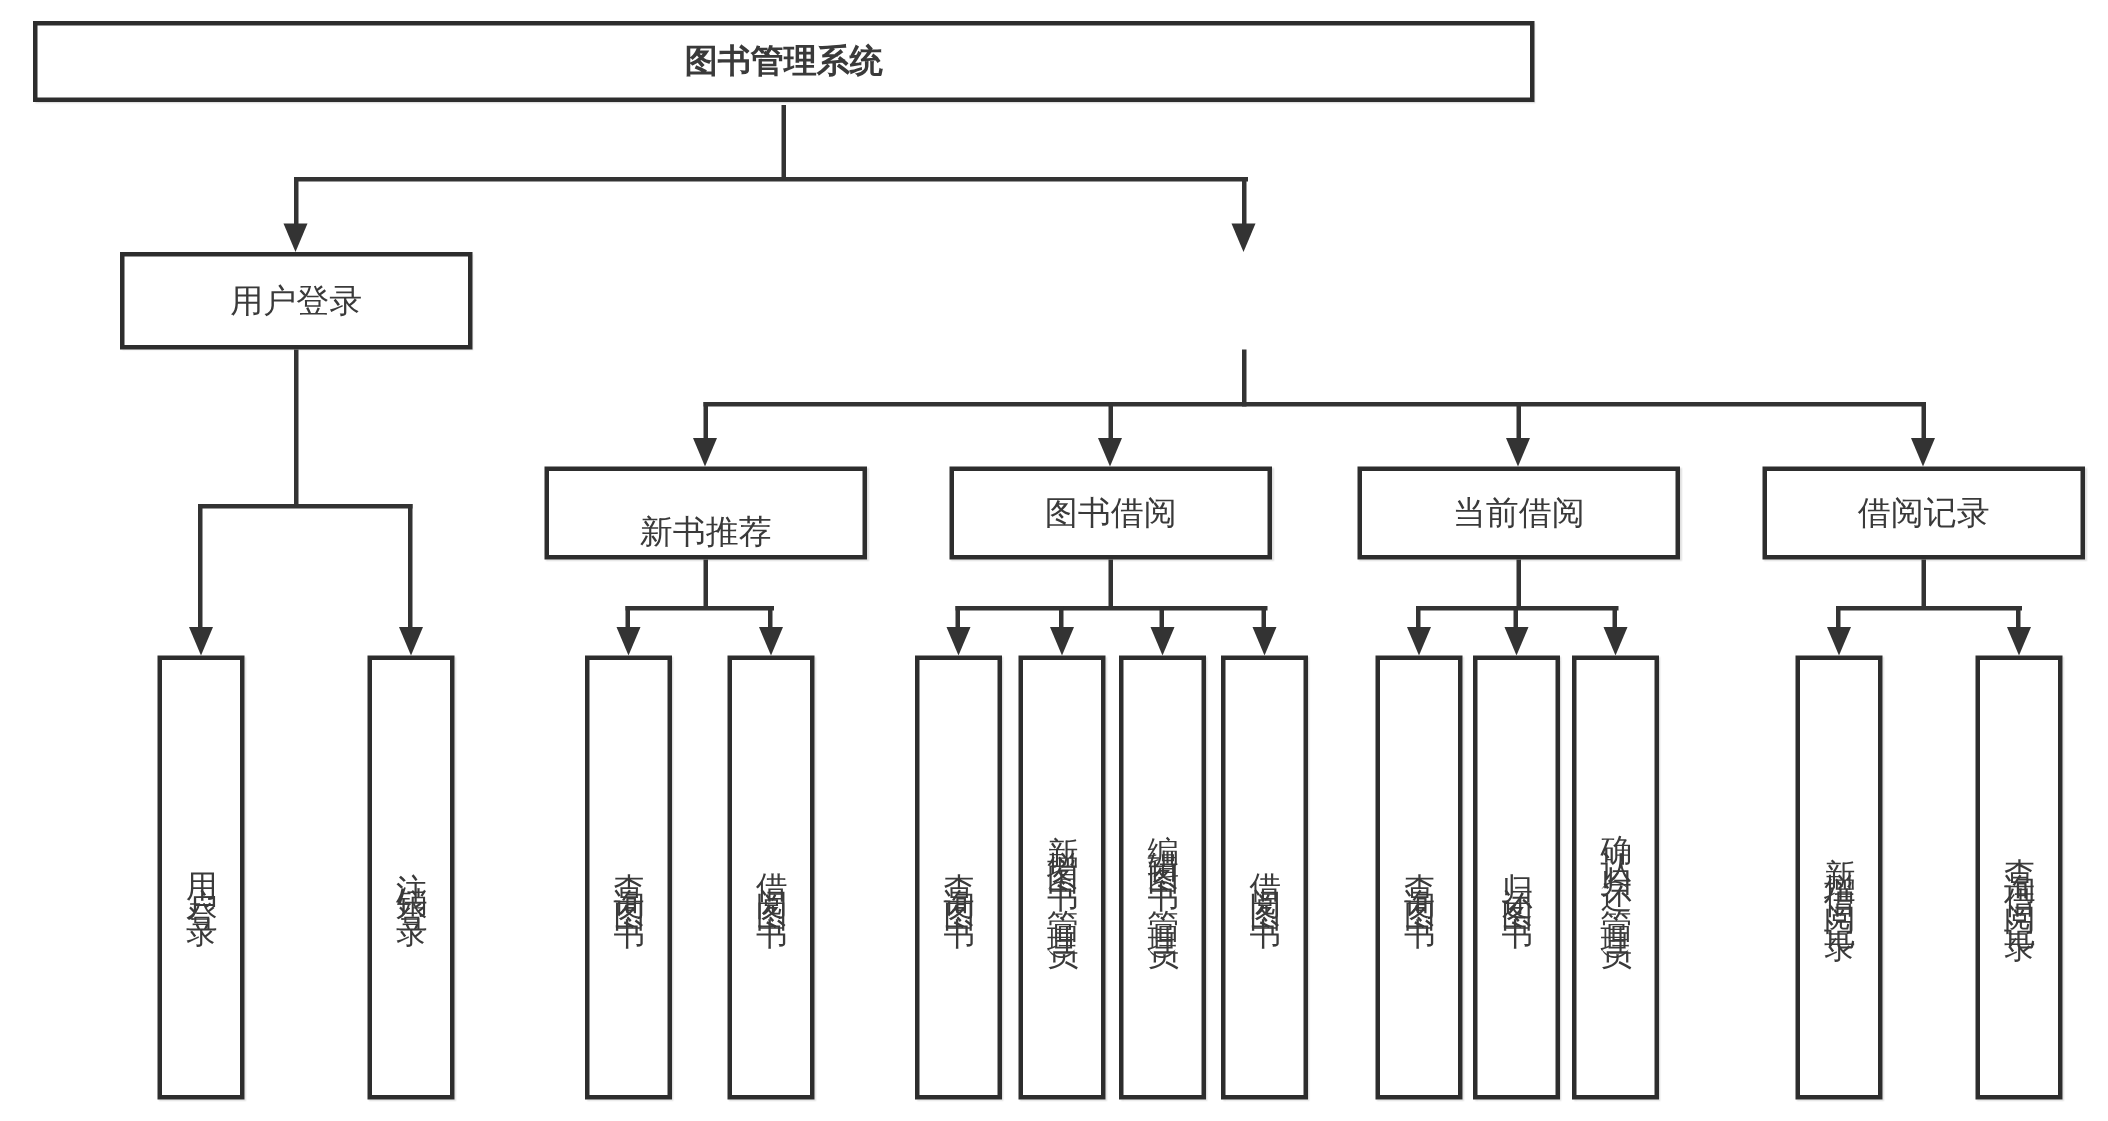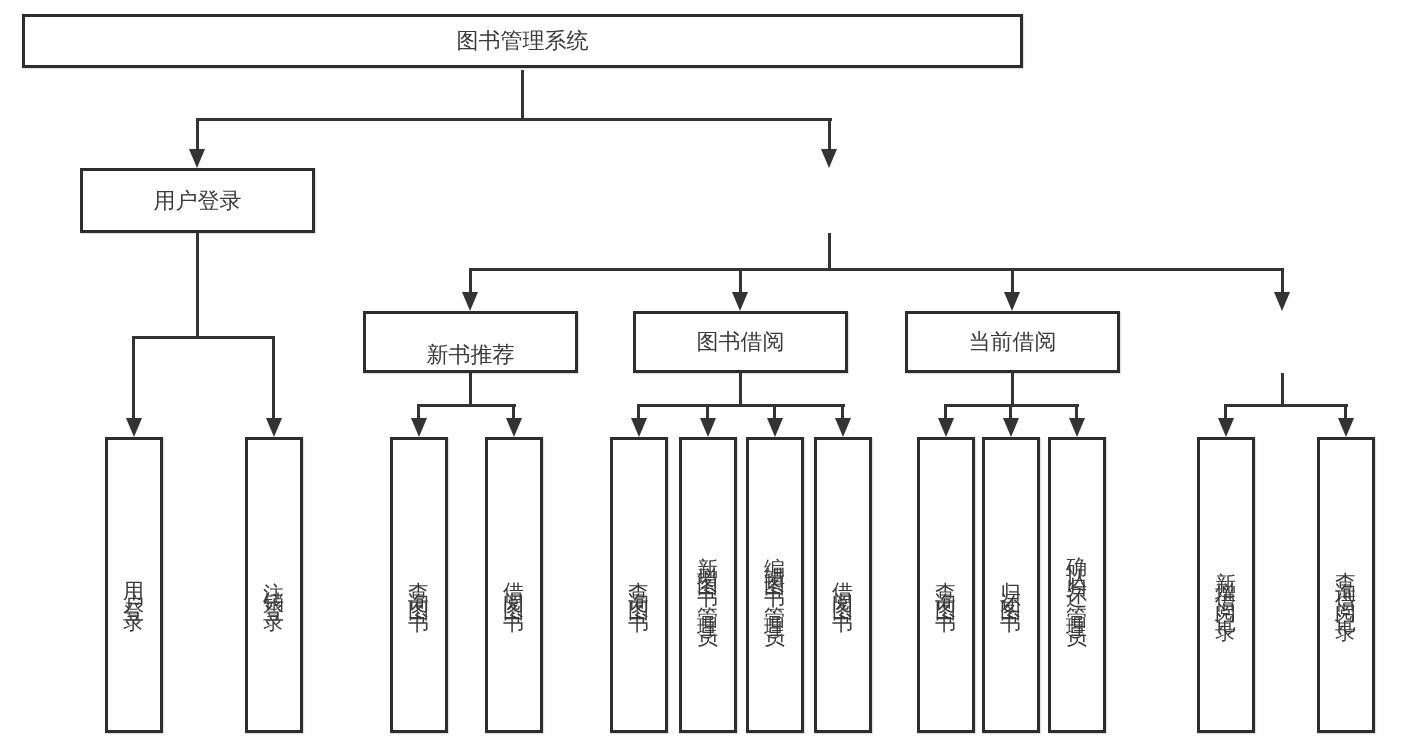--- a/index.html
+++ b/index.html
@@ -69,41 +69,44 @@
     color:var(--watermark);
     white-space:nowrap;
     z-index:5;
   }
 </style>
 </head>
 <body>
 
 <div class="canvas">
 
-  <div class="box" style="left:22px;top:14px;width:1001px;height:54px;">
+  <div class="box" style="left:22px;top:14px;width:1001px;height:54px;font-weight:bold;">
     <span>图书管理系统</span>
   </div>
 
   <div class="box" style="left:80px;top:168px;width:235px;height:65px;">
     <span>用户登录</span>
   </div>
 
 
   <div class="box" style="left:363px;top:311px;width:215px;height:62px;align-items:flex-end;">
     <span>新书推荐</span>
   </div>
 
   <div class="box" style="left:905px;top:311px;width:215px;height:62px;">
     <span>当前借阅</span>
   </div>
 
   <div class="box" style="left:633px;top:311px;width:215px;height:62px;">
     <span>图书借阅</span>
   </div>
 
+  <div class="box" style="left:1175px;top:311px;width:215px;height:62px;">
+    <span>借阅记录</span>
+  </div>
 
   <div class="leaf" style="left:105px;">
     <span class="vtext">用户登录</span>
   </div>
   <div class="leaf" style="left:245px;">
     <span class="vtext">注销登录</span>
   </div>
 
   <div class="leaf" style="left:390px;">
     <span class="vtext">查询图书</span>

